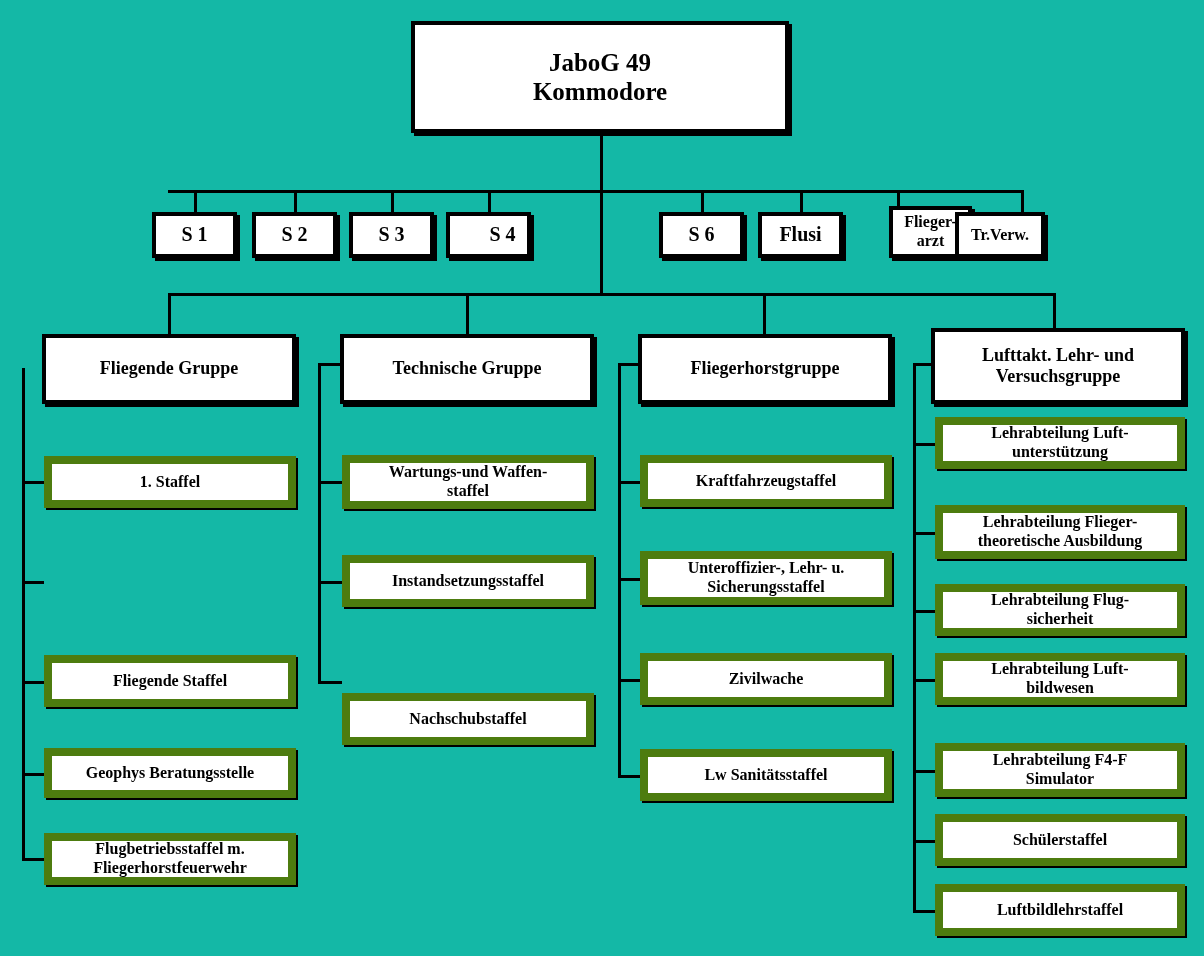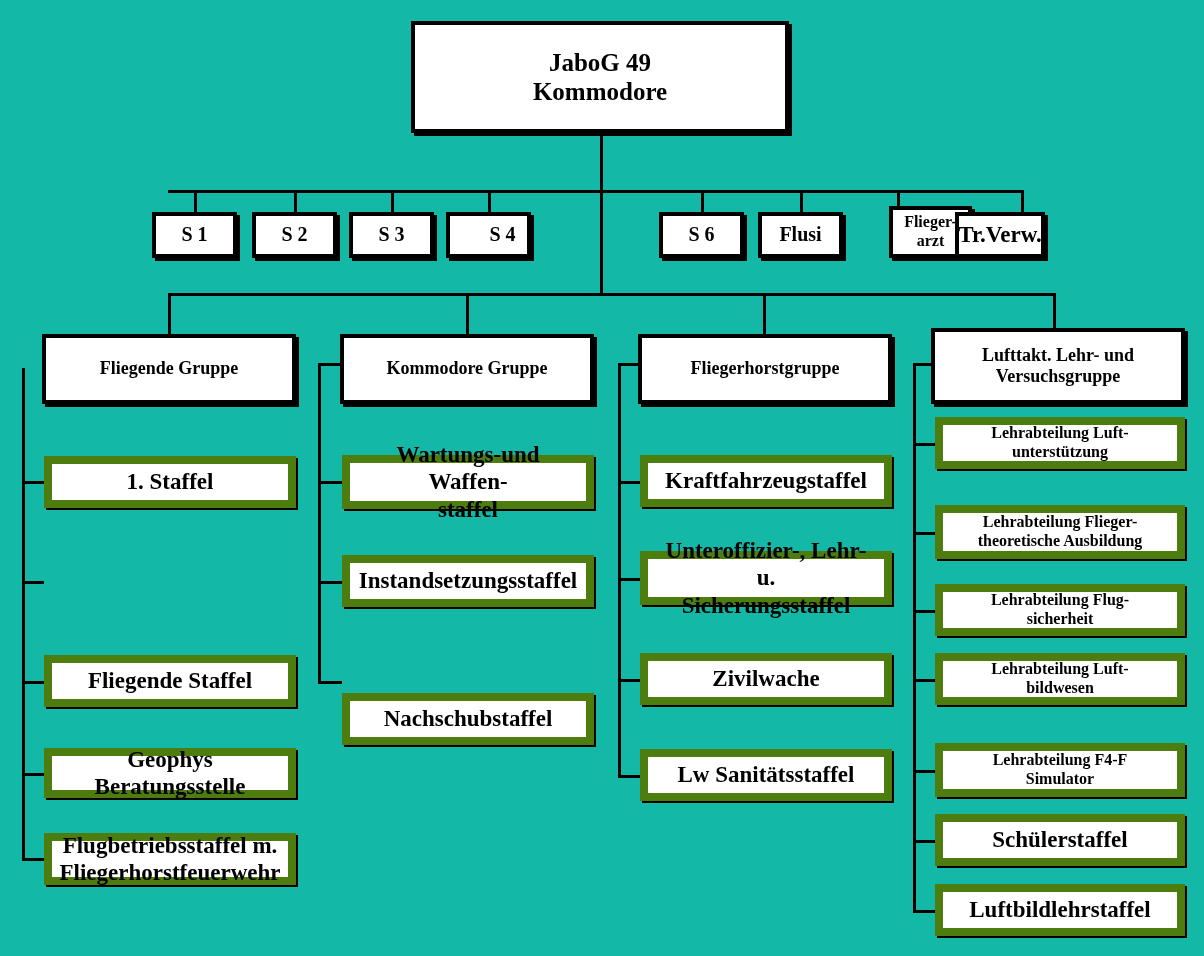--- a/index.html
+++ b/index.html
@@ -39,21 +39,21 @@
   .box.light {
     border: 8px solid #4d7c0f;
     box-shadow: 2px 2px 0 0 #000000;
   }
 
   .box .lbl { display: block; padding: 0 6px; }
 
   .t-root   { font-size: 25px; }
   .t-staff  { font-size: 20px; }
   .t-group  { font-size: 18px; }
-  .t-unit   { font-size: 23px; }
+  .t-unit   { font-size: 16px; }
   .t-unit-s { font-size: 16px; }
 
   
   .ln {
     position: absolute;
     background: #000000;
     z-index: 1;
   }
   .ln.v { width: 3px; }
   .ln.h { height: 3px; }
@@ -149,21 +149,21 @@
     </div>
   </div>
   <div class="box heavy t-unit" style="left:955px; top:212px; width:90px; height:46px;">
     <span class="lbl">Tr.Verw.</span>
   </div>
 
   <div class="box heavy t-group" style="left:42px; top:334px; width:254px; height:70px;">
     <span class="lbl">Fliegende Gruppe</span>
   </div>
   <div class="box heavy t-group" style="left:340px; top:334px; width:254px; height:70px;">
-    <span class="lbl">Kommodore Gruppe</span>
+    <span class="lbl">Technische Gruppe</span>
   </div>
   <div class="box heavy t-group" style="left:638px; top:334px; width:254px; height:70px;">
     <span class="lbl">Fliegerhorstgruppe</span>
   </div>
   <div class="box heavy t-group" style="left:931px; top:328px; width:254px; height:76px;">
     <div>
       <span class="lbl">Lufttakt. Lehr- und</span>
       <span class="lbl">Versuchsgruppe</span>
     </div>
   </div>

